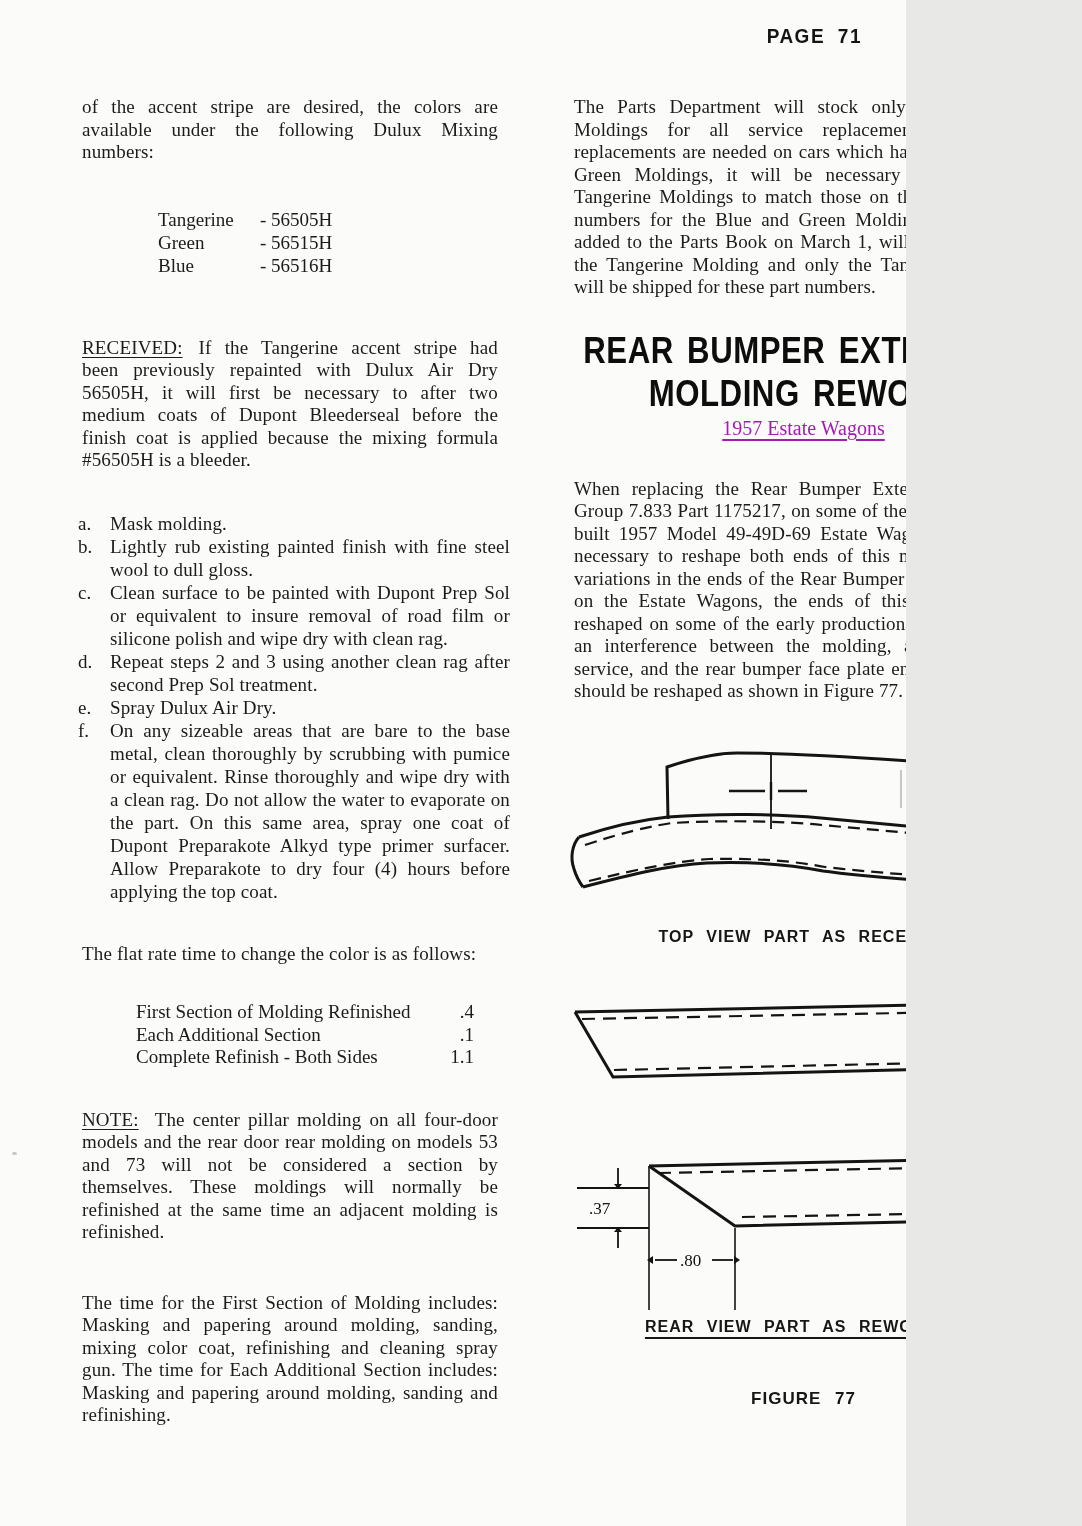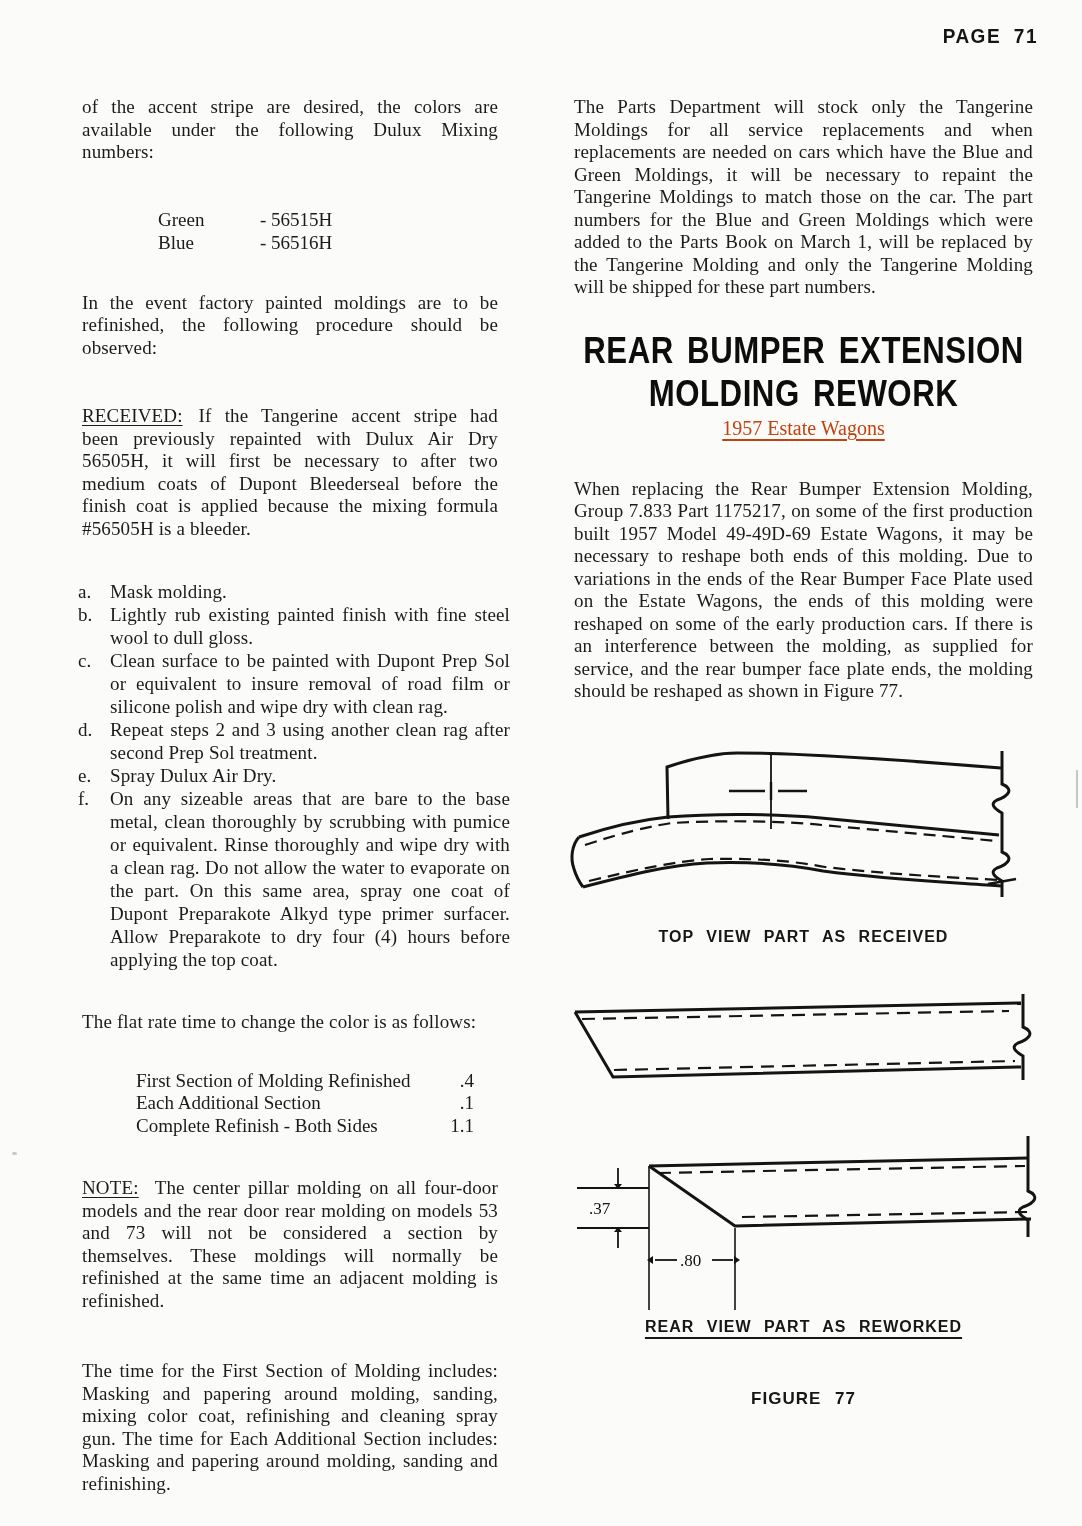--- a/index.html
+++ b/index.html
@@ -1,18 +1,18 @@
 <!DOCTYPE html>
 <html><head>
 <meta charset="utf-8">
 <style>
   html,body{margin:0;padding:0;background:#e8e8e6;}
   .page{
     position:relative;
-    width:1082px;height:1526px;
+    width:906px;height:1526px;
     background:#fbfbf9;
     color:#1b1b1b;
     font-family:"Liberation Serif", serif;
     overflow:hidden;
   }
   .page-number{
     position:absolute;top:26px;right:44px;
     font-family:"Liberation Sans", sans-serif;
     font-weight:bold;font-size:19px;letter-spacing:1.5px;
     word-spacing:6px;color:#151515;
@@ -48,21 +48,21 @@
     margin:30px 0 18px 0;
     font-family:"Liberation Sans", sans-serif;
     font-weight:bold;font-size:30px;line-height:35px;
     text-align:center;color:#0d0d0d;
     letter-spacing:0.5px;word-spacing:4px;
     transform:scale(1.04,1.22);transform-origin:50% 0;
   }
   .subheading{
     font-size:20px;text-align:center;
     text-decoration:underline;text-underline-offset:4px;
-    color:#c2410c;
+    color:#a21caf;
   }
   figure{margin:0;padding:0;}
   .drawing{display:block;margin:0 auto;}
   .fig-caption{
     font-family:"Liberation Sans", sans-serif;
     font-weight:bold;font-size:16px;
     letter-spacing:1px;word-spacing:7px;
     text-align:center;color:#161616;
   }
   .fig-caption.underlined{
@@ -91,32 +91,35 @@
   <div class="page-number">PAGE 71</div>
 
   <div class="col col-left">
 
     <p class="body">of the accent stripe are desired, the colors are available under the following Dulux Mixing numbers:</p>
 
     <div class="gap32"></div>
 
     <div class="color-list">
       <div class="color-row">
+        <span class="color-name">Tangerine</span>
+        <span class="color-code">- 56505H</span>
+      </div>
+      <div class="color-row">
         <span class="color-name">Green</span>
         <span class="color-code">- 56515H</span>
       </div>
       <div class="color-row">
         <span class="color-name">Blue</span>
         <span class="color-code">- 56516H</span>
       </div>
     </div>
 
     <div class="gap26"></div>
 
-    <p class="body">In the event factory painted moldings are to be refinished, the following procedure should be observed:</p>
 
     <div class="gap22"></div>
 
     <p class="body"><span class="underlined-label">RECEIVED:</span><span>If the Tangerine accent stripe had been previously repainted with Dulux Air Dry 56505H, it will first be necessary to after two medium coats of Dupont Bleederseal before the finish coat is applied because the mixing formula #56505H is a bleeder.</span></p>
 
     <div class="gap28"></div>
 
     <div class="steps">
       <div class="step">
         <span class="step-letter">a.</span>

